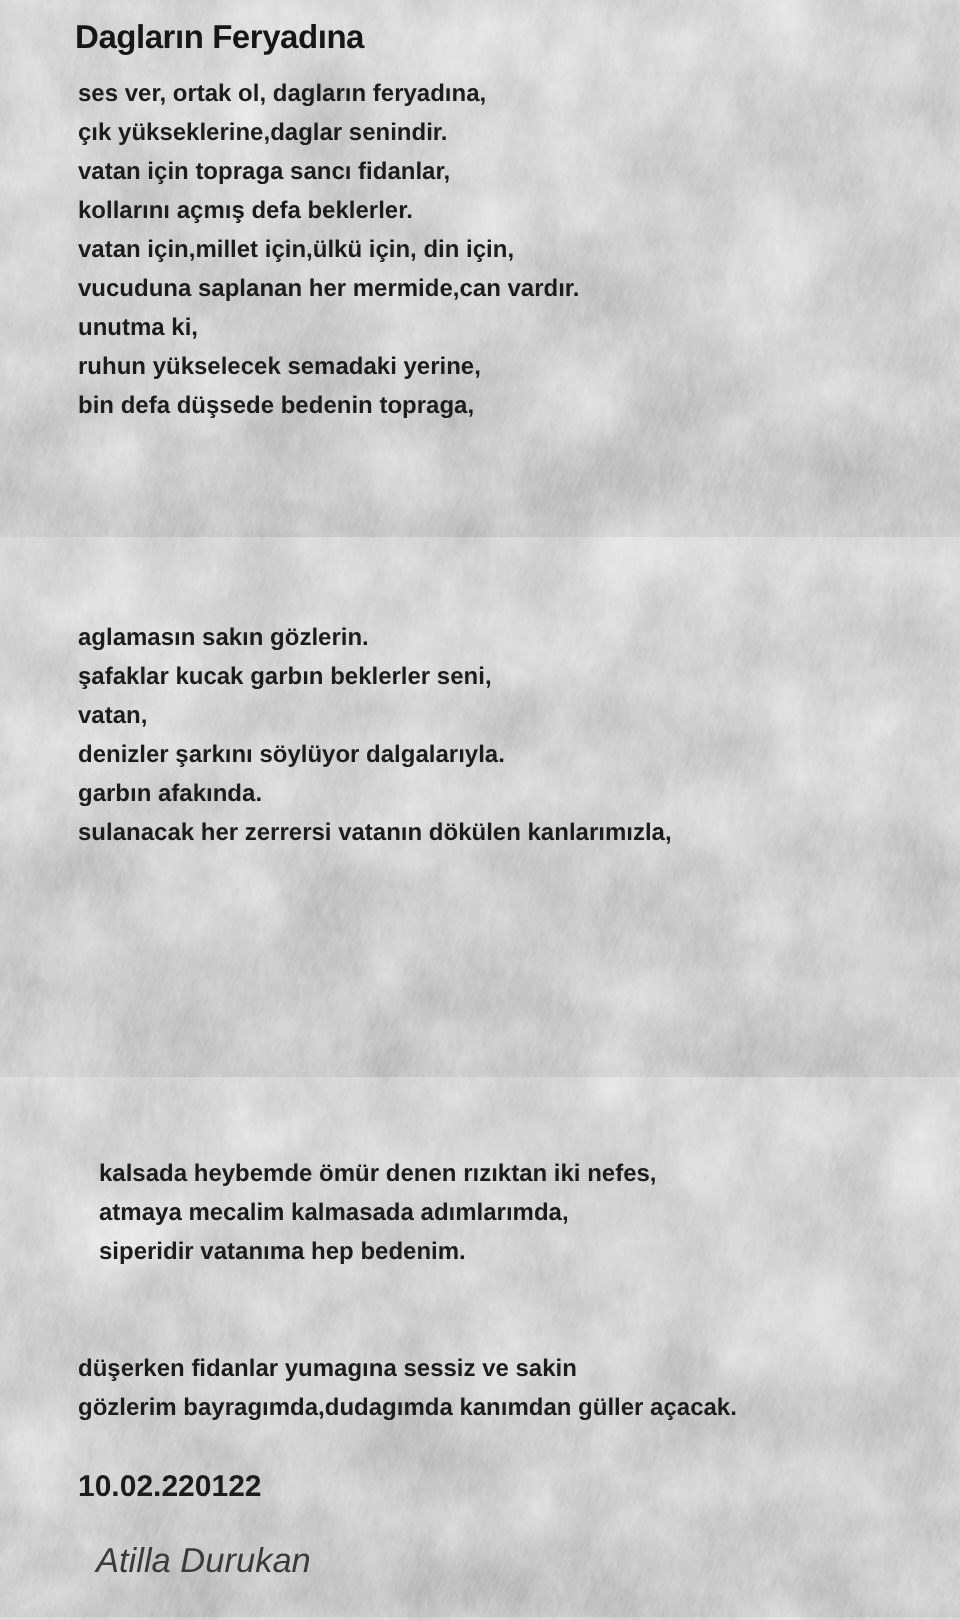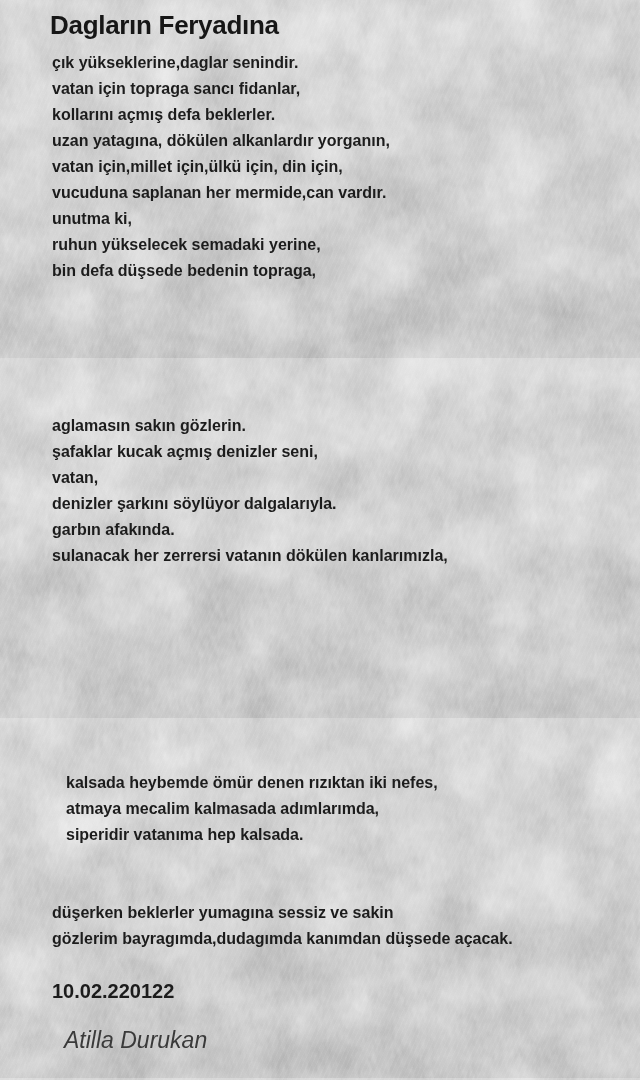--- a/index.html
+++ b/index.html
@@ -44,21 +44,21 @@
   .content {
     position: absolute;
     inset: 0;
     z-index: 2;
   }
   .poem-title {
     position: absolute;
     left: 50px;
     top: 8px;
     margin: 0;
-    font-size: 26px;
+    font-size: 22px;
     line-height: 34px;
     font-weight: bold;
     color: #161616;
     letter-spacing: -0.3px;
     white-space: nowrap;
   }
   .stanza {
     position: absolute;
     left: 52px;
     margin: 0;
@@ -132,49 +132,49 @@
     <rect width="640" height="1080" filter="url(#swirlDark)" opacity="0.10"></rect>
     <rect width="640" height="1080" filter="url(#fineGrain)" opacity="0.18"></rect>
   </svg>
   <div class="hatch"></div>
 
   <div class="content">
 
     <h1 class="poem-title">Dagların Feryadına</h1>
 
     <div class="stanza stanza-1">
+      <p>ses ver, ortak ol, dagların feryadına,</p>
       <p>çık yükseklerine,daglar senindir.</p>
       <p>vatan için topraga sancı fidanlar,</p>
       <p>kollarını açmış defa beklerler.</p>
-      <p>uzan yatagına, dökülen alkanlardır yorganın,</p>
       <p>vatan için,millet için,ülkü için, din için,</p>
       <p>vucuduna saplanan her mermide,can vardır.</p>
       <p>unutma ki,</p>
       <p>ruhun yükselecek semadaki yerine,</p>
       <p>bin defa düşsede bedenin topraga,</p>
     </div>
 
     <div class="stanza stanza-2">
       <p>aglamasın sakın gözlerin.</p>
-      <p>şafaklar kucak açmış denizler seni,</p>
+      <p>şafaklar kucak garbın beklerler seni,</p>
       <p>vatan,</p>
       <p>denizler şarkını söylüyor dalgalarıyla.</p>
       <p>garbın afakında.</p>
       <p>sulanacak her zerrersi vatanın dökülen kanlarımızla,</p>
     </div>
 
     <div class="stanza stanza-3">
       <p>kalsada heybemde ömür denen rızıktan iki nefes,</p>
       <p>atmaya mecalim kalmasada adımlarımda,</p>
-      <p>siperidir vatanıma hep kalsada.</p>
+      <p>siperidir vatanıma hep bedenim.</p>
     </div>
 
     <div class="stanza stanza-4">
-      <p>düşerken beklerler yumagına sessiz ve sakin</p>
-      <p>gözlerim bayragımda,dudagımda kanımdan düşsede açacak.</p>
+      <p>düşerken fidanlar yumagına sessiz ve sakin</p>
+      <p>gözlerim bayragımda,dudagımda kanımdan güller açacak.</p>
     </div>
 
     <p class="poem-date">10.02.220122</p>
 
     <p class="poem-author">Atilla Durukan</p>
 
   </div>
 </div>
 
 </body></html>

